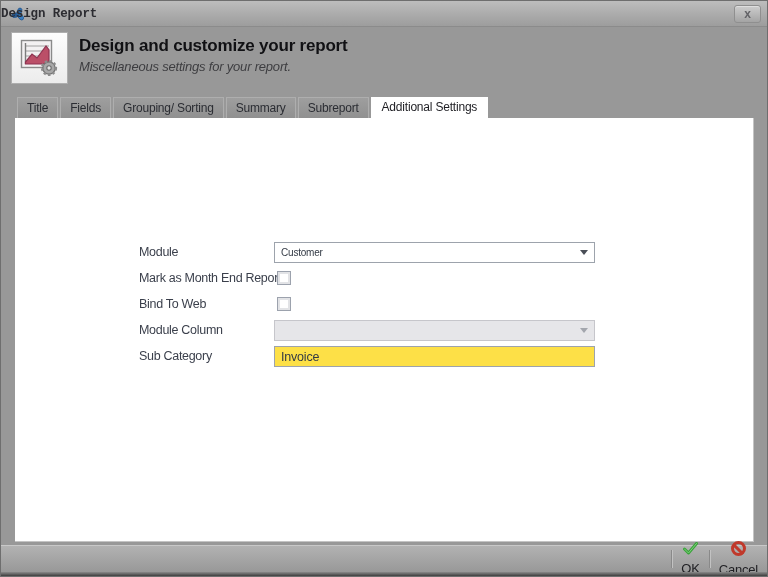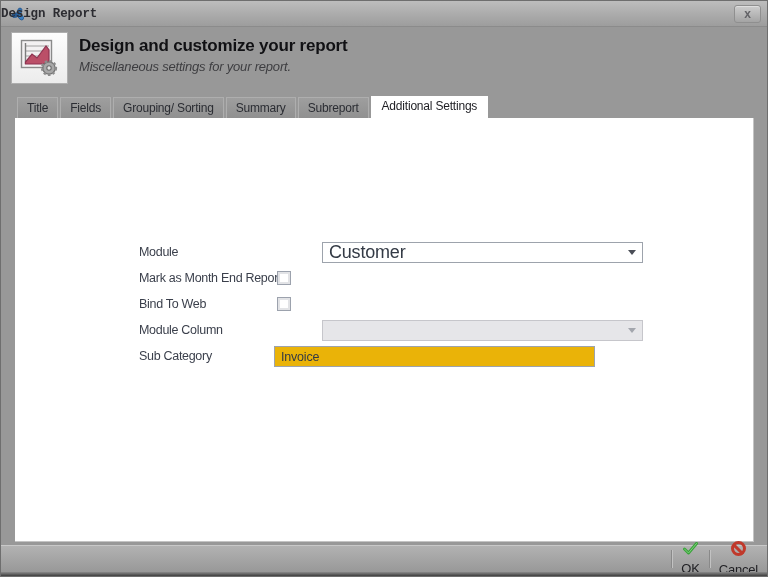--- a/index.html
+++ b/index.html
@@ -49,21 +49,21 @@
     font-size:17px; font-weight:700; color:#111114; letter-spacing:-0.2px;
     white-space:nowrap;
   }
   .header-subtitle {
     position:absolute; left:78px; top:31px;
     font-size:13px; color:#3d3d40; letter-spacing:-0.2px; white-space:nowrap;font-style:italic;
   }
   
   .tabstrip {
     position:absolute; left:16px; top:96px; height:21px;
-    display:flex; align-items:flex-end;
+    display:flex; align-items:center;
   }
   .tab {
     height:21px; line-height:21px; padding:0 9px;
     font-size:12px; color:#2b2d33; letter-spacing:-0.2px;
     background:linear-gradient(#9e9e9e,#909090);
     border:1px solid #aeaeae; border-bottom:none;
     margin-right:2px; white-space:nowrap; cursor:default;
   }
   .tab.active {
     background:#ffffff; border:none; height:22px; line-height:21px;
@@ -80,40 +80,39 @@
   .row-4 { top:202px; } .row-5 { top:228px; }
   .form-label {
     position:absolute; left:0; top:0; height:21px; line-height:21px;
     font-size:12.5px; color:#3a3f4b; letter-spacing:-0.3px; white-space:nowrap;
   }
   .control-slot { position:absolute; left:135px; top:0; }
   .combo, .textbox {
     width:321px; height:21px;
     border:1px solid #9da3ac; background:#fff;
     display:flex; align-items:center;
-    font-size:18px; color:#333a45; letter-spacing:-0.2px;
+    font-size:10px; color:#333a45; letter-spacing:-0.2px;
     padding:0 6px;
-    margin-left:48px;
   }
   .combo-arrow {
     margin-left:auto; width:0; height:0;
     border-left:4px solid transparent; border-right:4px solid transparent;
     border-top:5px solid #4a4e57;
   }
   .combo.disabled { background:#e6e6e9; border-color:#c6c6cb; }
   .combo.disabled .combo-arrow { border-top-color:#a3a6ad; }
   .checkbox {
     margin-left:3px; margin-top:3px;
     width:14px; height:14px;
     border:1px solid #9ca2ad; background:#ffffff;
     box-shadow:inset 0 0 0 2px #e2e3e6;
   }
   .textbox-input {
     width:321px; height:21px;
-    border:1px solid #9da3ac; background:#eab308;
+    border:1px solid #9da3ac; background:#fde047;
     font-family:"Liberation Sans", sans-serif;
     font-size:12.5px; color:#333a45; letter-spacing:-0.2px;
     padding:0 6px; outline:none;
   }
   
   .footer {
     position:absolute; left:0; right:0; bottom:4px; height:27px;
     background:linear-gradient(#b2b2b2,#989898);
     border-top:1px solid #c8c8c8;
     display:flex; align-items:center; justify-content:flex-end;

